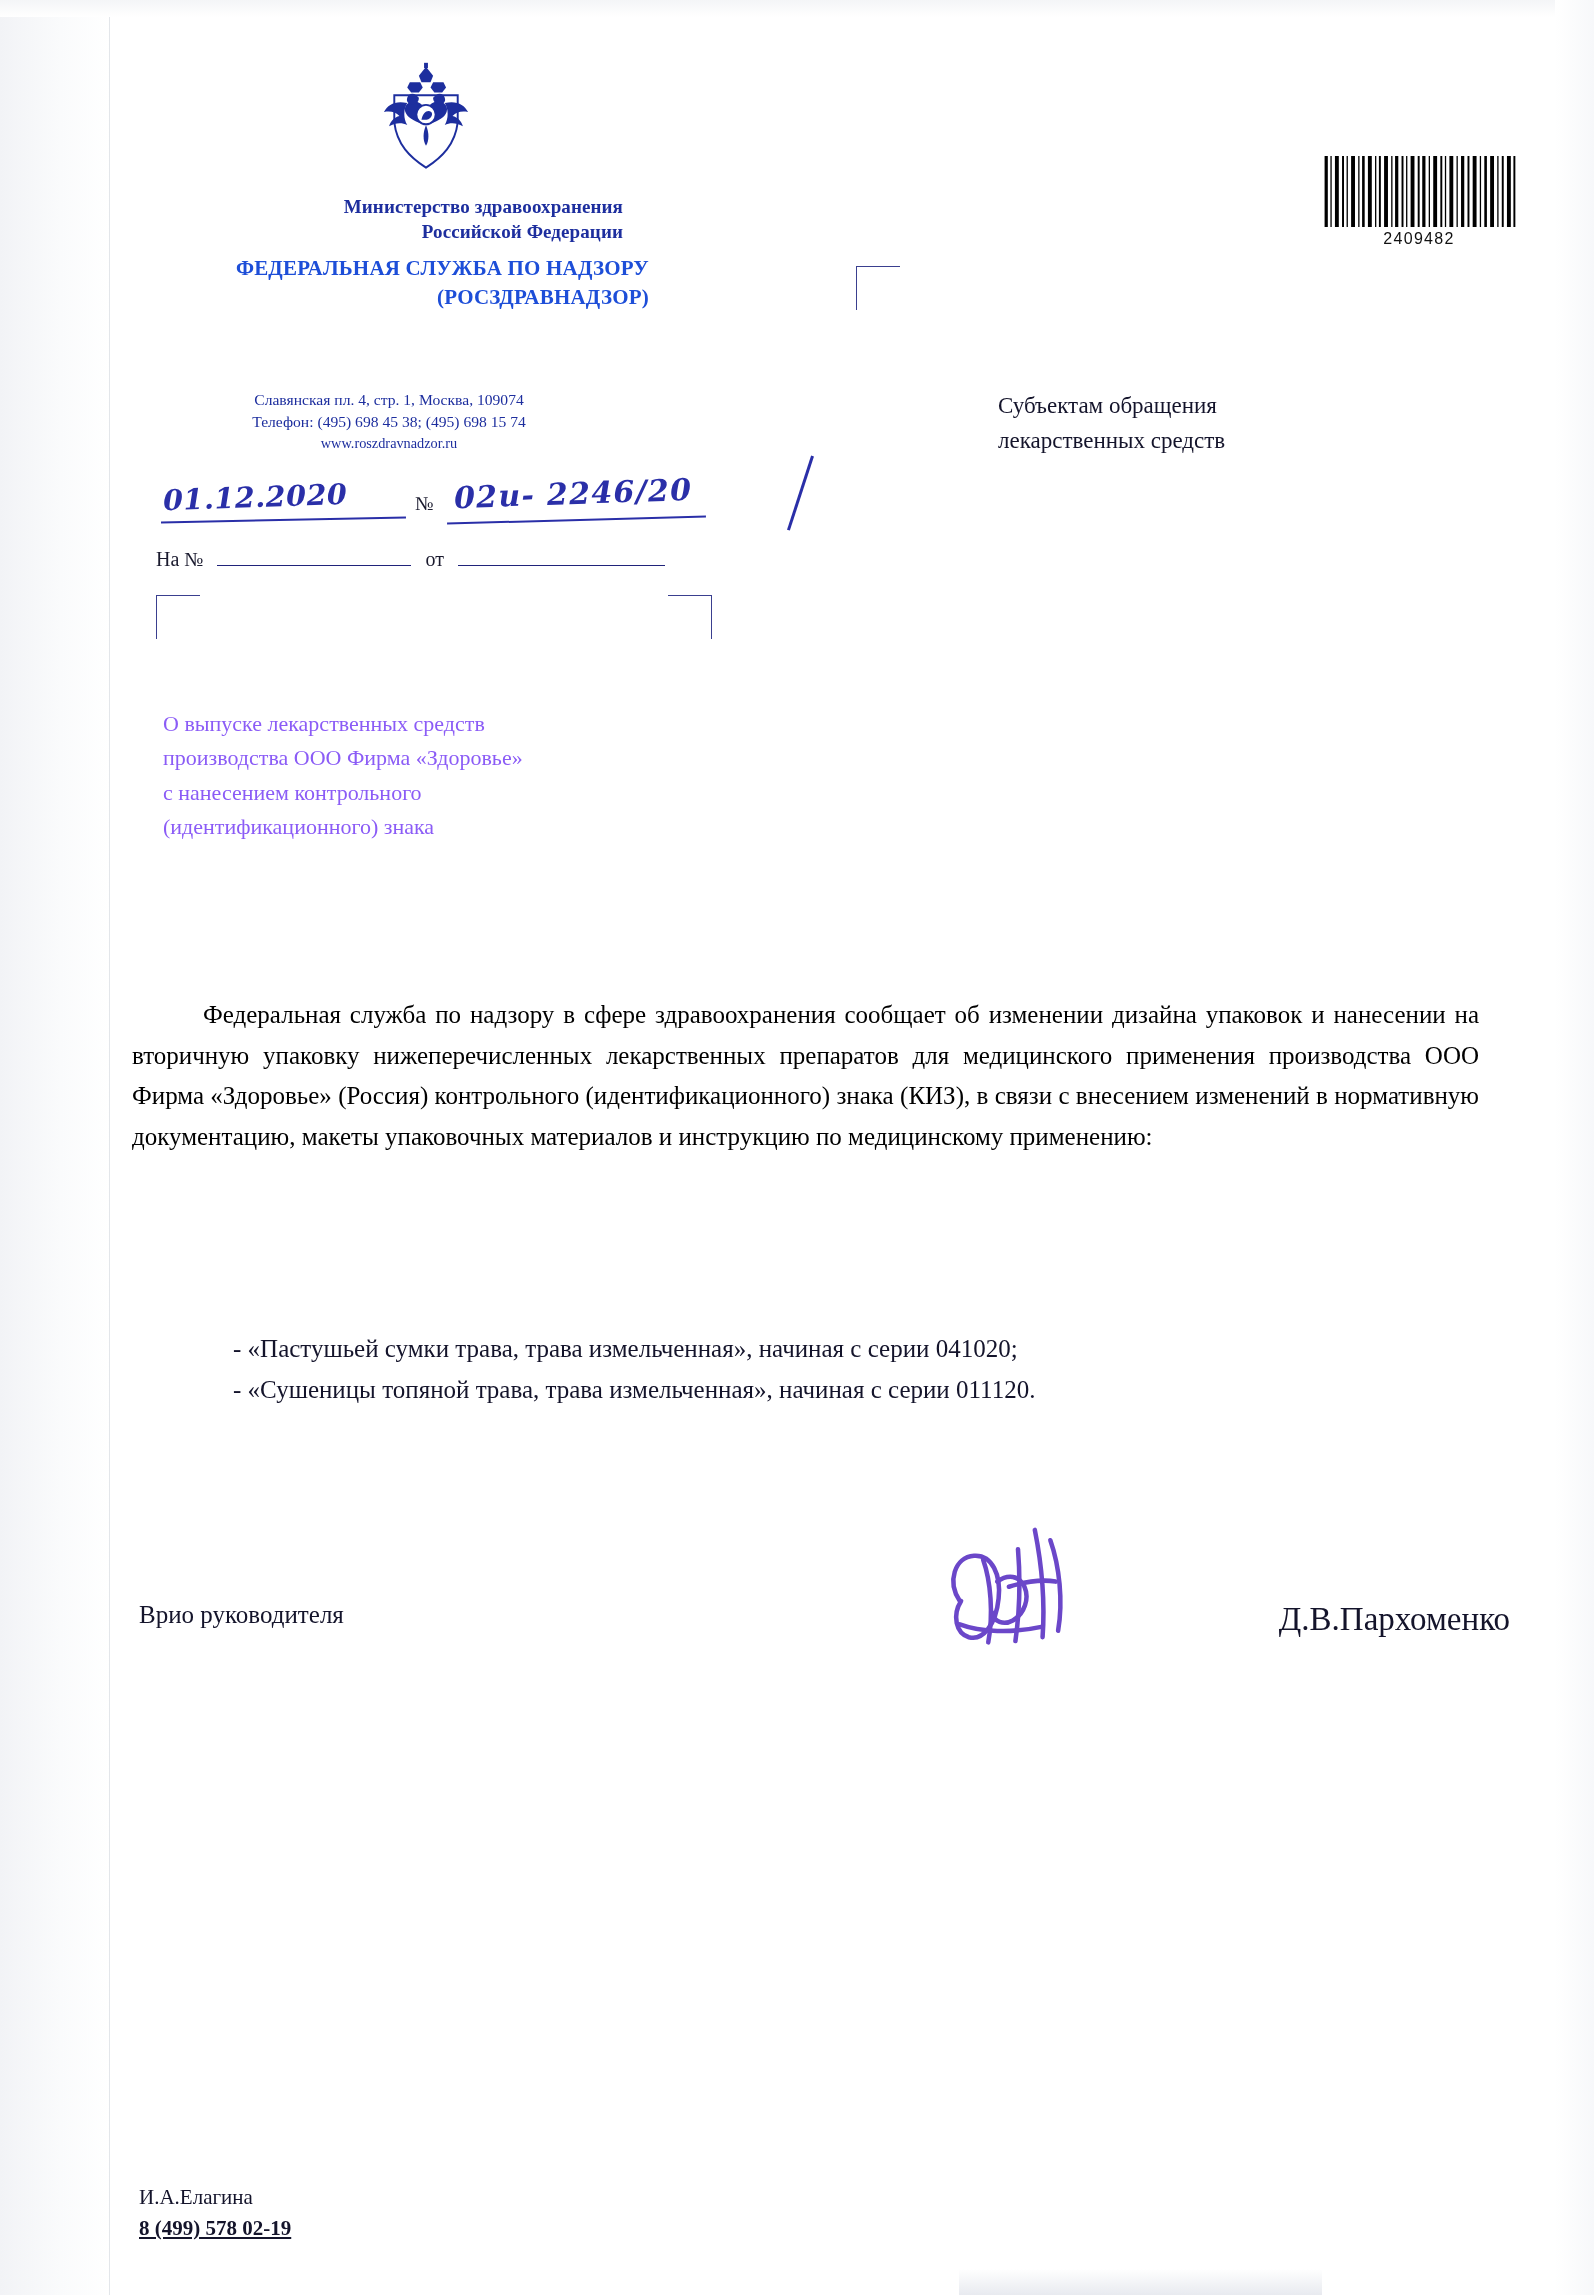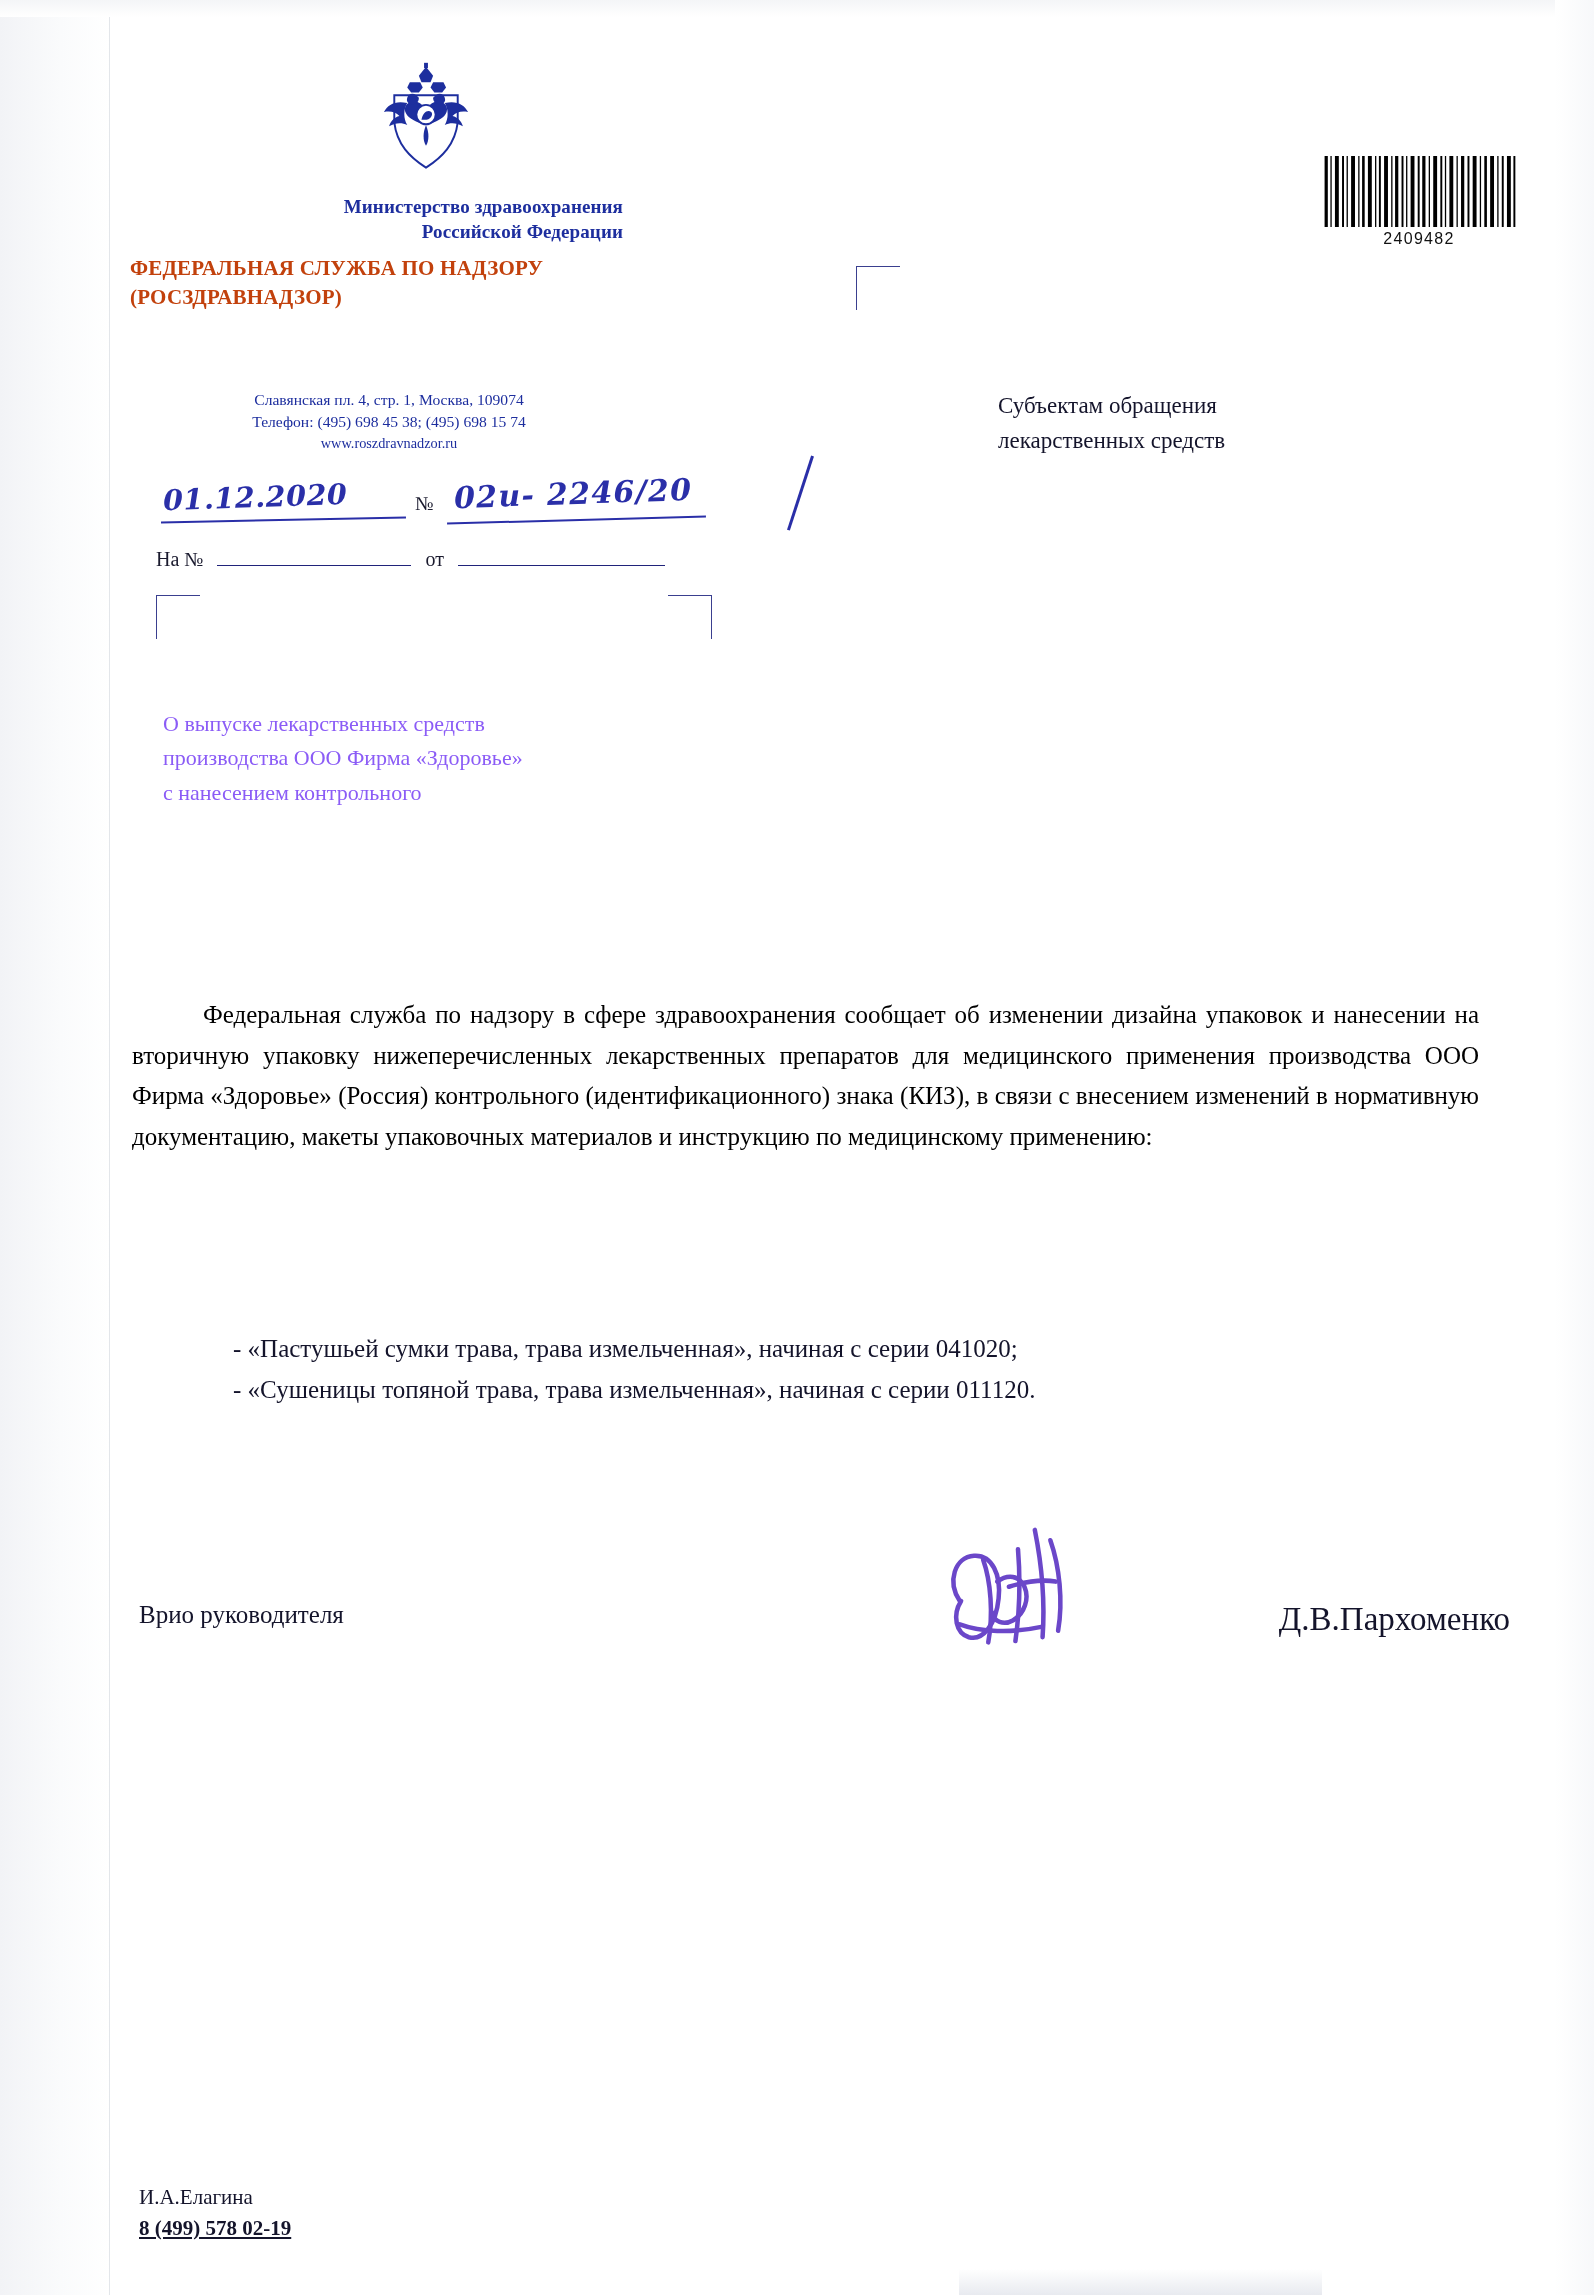--- a/index.html
+++ b/index.html
@@ -68,22 +68,22 @@
     font-weight: bold;
     font-size: 19px;
     line-height: 1.32;
     letter-spacing: 0.1px;
   }
   .service {
     position: absolute;
     left: 130px;
     top: 254px;
     width: 519px;
-    text-align: left;
-    color: #c2410c;
+    text-align: right;
+    color: #1d4ed8;
     font-weight: bold;
     font-size: 21px;
     line-height: 1.38;
     letter-spacing: 0.2px;
   }
   .contacts {
     position: absolute;
     left: 149px;
     top: 389px;
     width: 480px;
@@ -404,20 +404,21 @@
     <span>На №</span>
     <span class="na-line"></span>
     <span>от</span>
     <span class="na-line short"></span>
   </div>
 
   <div class="subject">
     <div>О выпуске лекарственных средств</div>
     <div>производства ООО Фирма «Здоровье»</div>
     <div>с нанесением контрольного</div>
+    <div>(идентификационного) знака</div>
   </div>
 
   <div class="body-text">
     <p class="indent">Федеральная служба по надзору в сфере здравоохранения сообщает об изменении дизайна упаковок и нанесении на вторичную упаковку нижеперечисленных лекарственных препаратов для медицинского применения производства ООО Фирма «Здоровье» (Россия) контрольного (идентификационного) знака (КИЗ), в связи с внесением изменений в нормативную документацию, макеты упаковочных материалов и инструкцию по медицинскому применению:</p>
   </div>
 
   <div class="list">
     <div>- «Пастушьей сумки трава, трава измельченная», начиная  с серии 041020;</div>
     <div>- «Сушеницы топяной трава, трава измельченная», начиная с серии 011120.</div>
   </div>

